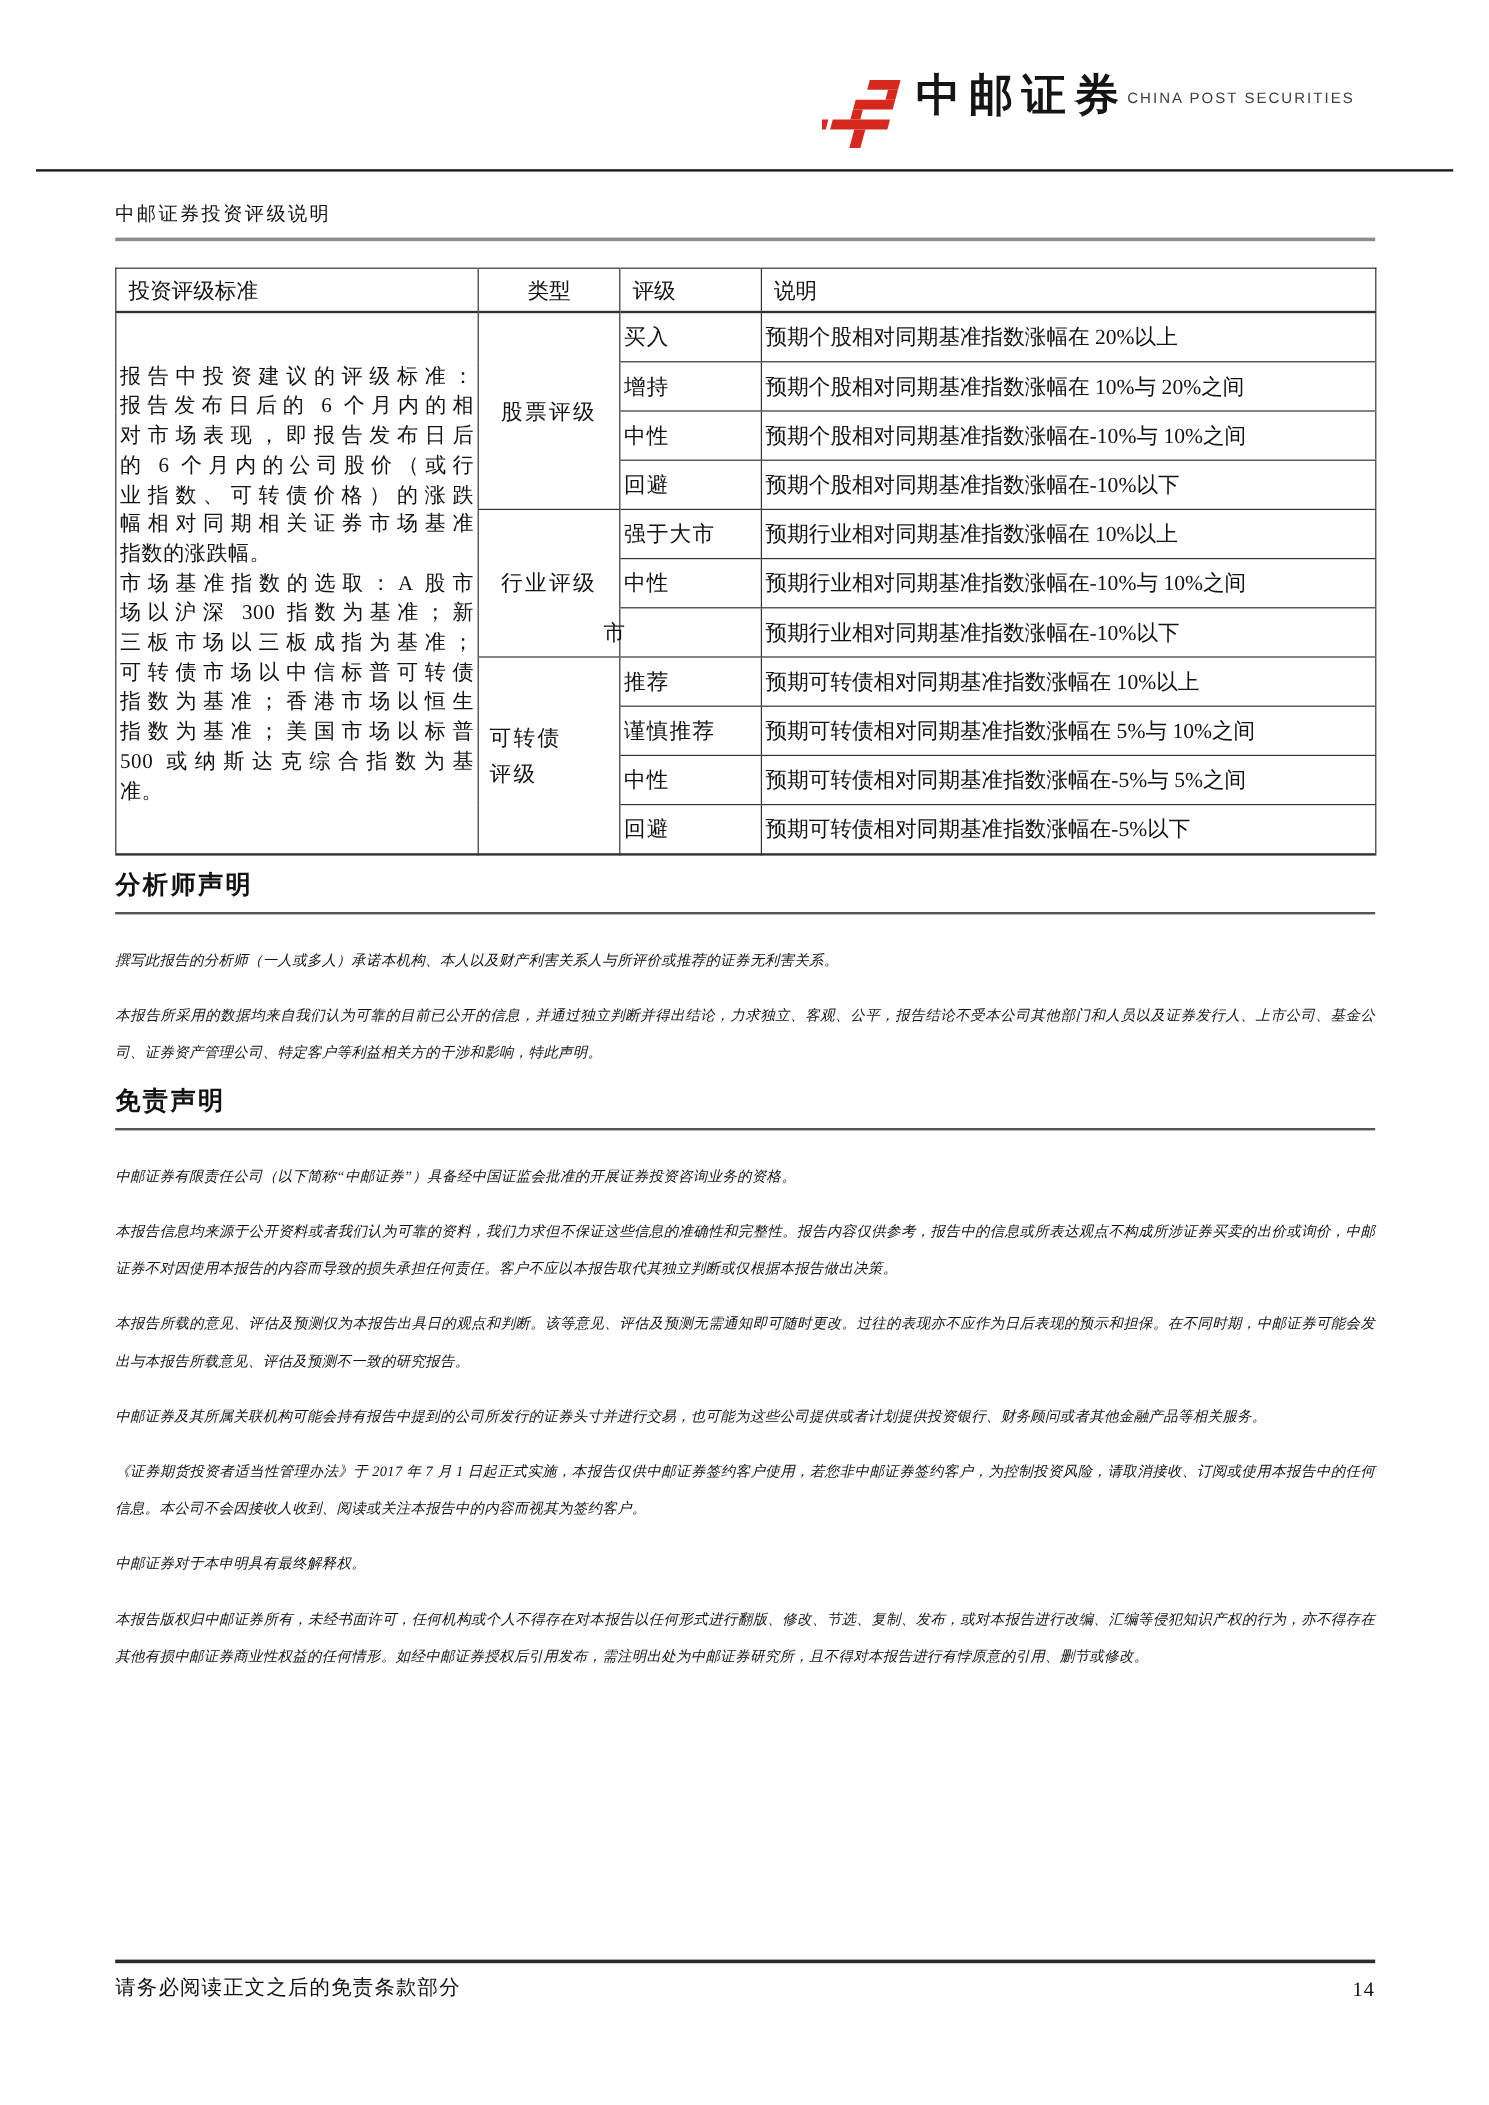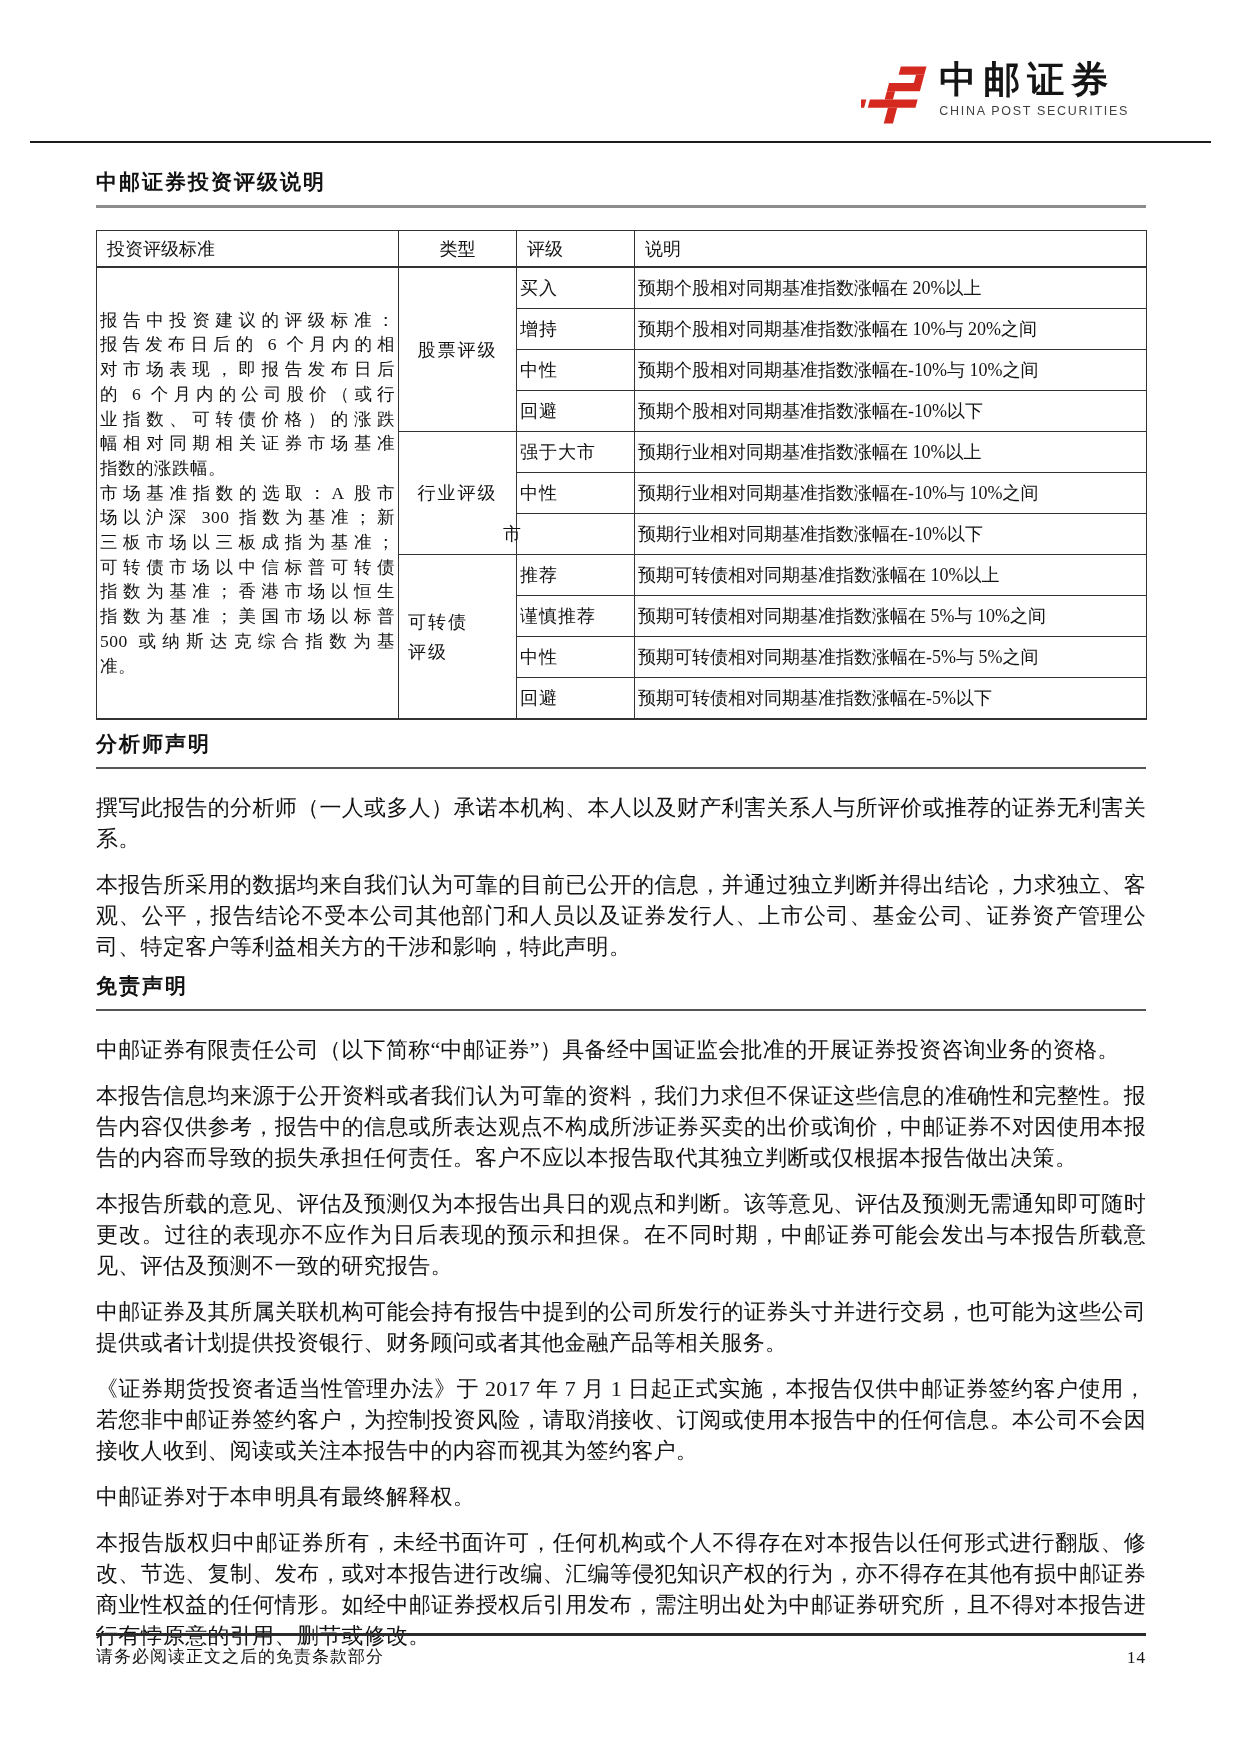--- a/index.html
+++ b/index.html
@@ -3,29 +3,29 @@
 <meta charset="utf-8">
 <style>
   html,body{margin:0;padding:0;background:#e8e8e8;}
   .page{
     position:relative;width:1241px;height:1754px;margin:0 auto;background:#ffffff;
     font-family:"Liberation Serif","DejaVu Serif",serif;color:#121212;overflow:hidden;
   }
   
   .logo-row{position:absolute;top:60px;right:112px;display:flex;align-items:flex-start;gap:12px;}
   .emblem{display:block;margin-top:4px;}
-  .logo-text{display:flex;flex-direction:column;align-items:flex-start;}
+  .logo-text{display:flex;flex-direction:row;align-items:center;}
   .logo-cn{font-family:"Liberation Sans","DejaVu Sans",sans-serif;font-size:37px;font-weight:700;
            letter-spacing:7px;line-height:1.1;color:#151515;white-space:nowrap;}
   .logo-en{font-family:"Liberation Sans","DejaVu Sans",sans-serif;font-size:12.5px;letter-spacing:1.7px;
            color:#3f3f3f;margin-top:3px;white-space:nowrap;}
   .header-rule{position:absolute;top:141px;left:30px;right:30px;height:2px;background:#1c1c1c;}
   
   .content{position:absolute;left:96px;top:168px;width:1050px;}
-  .title{font-size:21px;font-weight:bold;letter-spacing:2px;}
+  .title{font-size:16px;font-weight:normal;letter-spacing:2px;}
   .title-rule{margin-top:9px;height:3px;background:#8c8c8c;}
   
   table.rating{border-collapse:collapse;table-layout:fixed;width:1050px;margin-top:22px;
                font-size:18px;border:1px solid #333;border-bottom:2px solid #333;}
   table.rating th{font-weight:normal;height:35px;text-align:left;padding:0 0 0 10px;
                   border-bottom:2px solid #333;}
   table.rating th.col-type{text-align:center;padding-left:0;}
   table.rating td{height:34px;padding:3px;vertical-align:middle;}
   tbody td{border-top:1px solid #333;}
   .type-cell,.rating-cell,.desc-cell,th.col-type,th.col-rating,th.col-desc{border-left:1px solid #333;}
@@ -35,21 +35,21 @@
   .std-line.no-just{text-align:last left;text-align-last:left;}
   .type-cell{text-align:center;letter-spacing:2px;}
   .type-cell.multi{text-align:left;padding-left:9px;}
   .type-cell.multi .type-line{line-height:30px;}
   .rating-cell{padding-left:9px;letter-spacing:1px;}
   .rating-cell .overlap{position:relative;left:-17px;}
   .desc-cell{padding-left:10px;}
   
   .sec-head{margin-top:10px;font-size:21px;font-weight:bold;letter-spacing:2px;}
   .sec-rule{margin-top:9px;height:2px;background:#555;}
-  .paras p{margin:15px 0 0 0;font-size:22px;line-height:31px;text-align:justify;letter-spacing:.3px;}
+  .paras p{margin:15px 0 0 0;font-size:12px;line-height:31px;text-align:justify;letter-spacing:.3px;font-style:italic;}
   .paras p:first-child{margin-top:23px;}
   
   .footer{position:absolute;left:96px;width:1050px;top:1633px;border-top:3px solid #2b2b2b;
           padding-top:9px;display:flex;justify-content:space-between;align-items:flex-end;
           font-size:17px;letter-spacing:1px;}
 </style>
 </head>
 <body>
 
 <div class="page">

